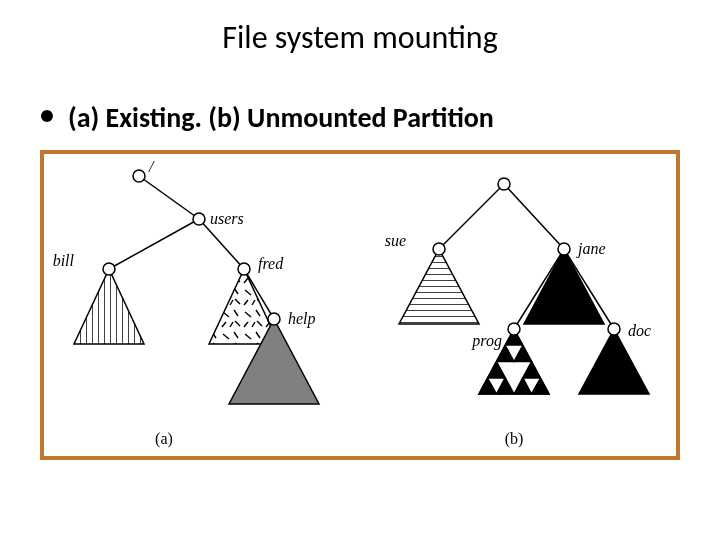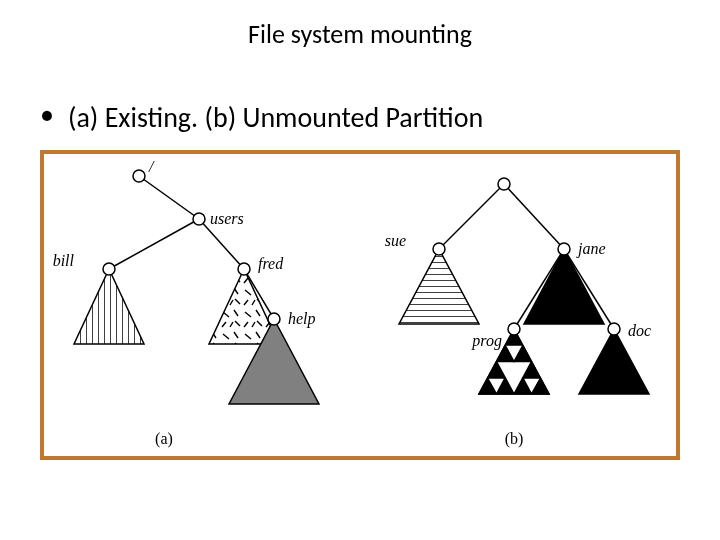--- a/index.html
+++ b/index.html
@@ -15,28 +15,29 @@
     position: relative;
     width: 720px;
     height: 540px;
   }
   .title {
     position: absolute;
     top: 18px;
     left: 0;
     width: 720px;
     text-align: center;
-    font-size: 26px;
+    font-size: 32px;
     font-weight: 400;
   }
   .bullet {
     position: absolute;
     top: 100px;
     left: 40px;
     font-size: 28px;
+    font-weight: bold;
   }
   .bullet .dot {
     display: inline-block;
     margin-right: 14px;
     transform: translateY(-3px);
   }
   .figure-box {
     position: absolute;
     top: 150px;
     left: 40px;

